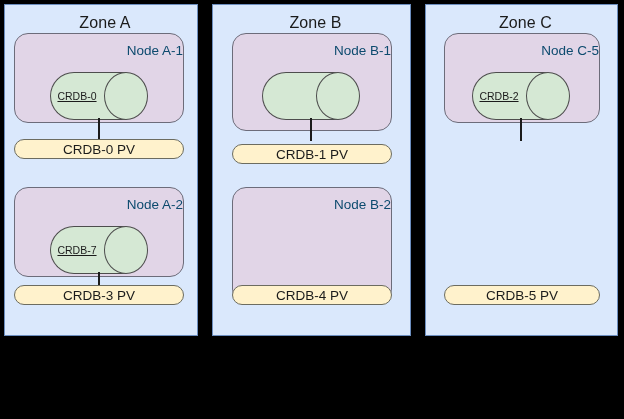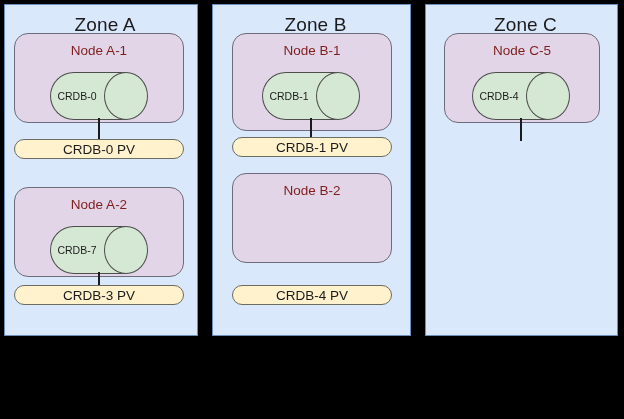--- a/index.html
+++ b/index.html
@@ -37,48 +37,48 @@
   #zone-a { left: 4px;   width: 194px; }
   #zone-b { left: 212px; width: 199px; }
   #zone-c { left: 425px; width: 193px; }
 
   .zone-title {
     position: absolute;
     left: 8px;
     right: 0;
     top: 9px;
     text-align: center;
-    font-size: 19px;
+    font-size: 16px;
     color: #1b1b1b;
     letter-spacing: 0.1px;
   }
 
   
   .node {
     position: absolute;
     background: #e1d5e7;
     border: 1px solid #6c6c7a;
     border-radius: 14px;
     box-sizing: border-box;
   }
   .node-title {
     position: absolute;
     left: 0;
     right: 0;
     top: 9px;
-    text-align: center;
+    text-align: right;
     font-size: 13.5px;
-    color: #7f1d1d;
+    color: #0c4a6e;
   }
 
   
   #node-a1 { left: 14px;  top: 33px;  width: 170px; height: 90px; }
   #node-a2 { left: 14px;  top: 187px; width: 170px; height: 90px; padding-left: 16px; }
   #node-b1 { left: 232px; width: 160px; top: 33px;  height: 98px; }
-  #node-b2 { left: 232px; width: 160px; top: 173px; height: 90px; }
+  #node-b2 { left: 232px; width: 160px; top: 187px; height: 116px; }
   #node-c1 { left: 444px; width: 156px; top: 33px;  height: 90px; }
 
   
   .pod {
     position: absolute;
     height: 48px;
   }
   .pod-body {
     position: absolute;
     left: 0;
@@ -118,20 +118,21 @@
     left: 0;
     right: 44px;
     top: 0;
     height: 100%;
     display: flex;
     align-items: center;
     justify-content: center;
     font-size: 10.5px;
     color: #1b1b1b;
     z-index: 3;
+    text-decoration: underline;
   }
 
   #pod-a1 { left: 50px;  top: 72px;  width: 98px; }
   #pod-a2 { left: 50px;  top: 226px; width: 98px; }
   #pod-b1 { left: 262px; top: 72px;  width: 98px; }
   #pod-c1 { left: 472px; top: 72px;  width: 98px; }
 
   
   .connector {
     position: absolute;
@@ -152,21 +153,21 @@
     border-radius: 10px;
     box-sizing: border-box;
     display: flex;
     align-items: center;
     justify-content: center;
     font-size: 13.5px;
     color: #1b1b1b;
   }
   #pv-0 { left: 14px;  top: 139px; width: 170px; }
   #pv-3 { left: 14px;  top: 285px; width: 170px; }
-  #pv-1 { left: 232px; top: 137px; width: 160px; text-align: right; }
+  #pv-1 { left: 232px; top: 144px; width: 160px; text-align: right; }
   #pv-4 { left: 232px; top: 285px; width: 160px; }
   #pv-2 { left: 444px; top: 139px; width: 156px; }
   #pv-5 { left: 444px; top: 285px; width: 156px; }
 </style>
 </head>
 <body>
 
 <div id="canvas">
 
   <div class="zone" id="zone-a">
@@ -208,21 +209,20 @@
   </div>
 
   <div class="node" id="node-b1">
     <div class="node-title">Node B-1</div>
   </div>
 
   <div class="pod" id="pod-b1">
     <div class="pod-body"></div>
     <div class="pod-cap-fill"></div>
     <div class="pod-cap"></div>
-    <div class="pod-label">CRDB-1</div>
   </div>
 
   <div class="connector" id="conn-b1"></div>
 
   <div class="pv" id="pv-1">CRDB-1 PV</div>
 
   <div class="node" id="node-b2">
     <div class="node-title">Node B-2</div>
   </div>
 
@@ -233,20 +233,21 @@
   </div>
 
   <div class="node" id="node-c1">
     <div class="node-title">Node C-5</div>
   </div>
 
   <div class="pod" id="pod-c1">
     <div class="pod-body"></div>
     <div class="pod-cap-fill"></div>
     <div class="pod-cap"></div>
-    <div class="pod-label">CRDB-4</div>
+    <div class="pod-label">CRDB-2</div>
   </div>
 
   <div class="connector" id="conn-c1"></div>
 
 
+  <div class="pv" id="pv-5">CRDB-5 PV</div>
 
 </div>
 
 </body></html>

